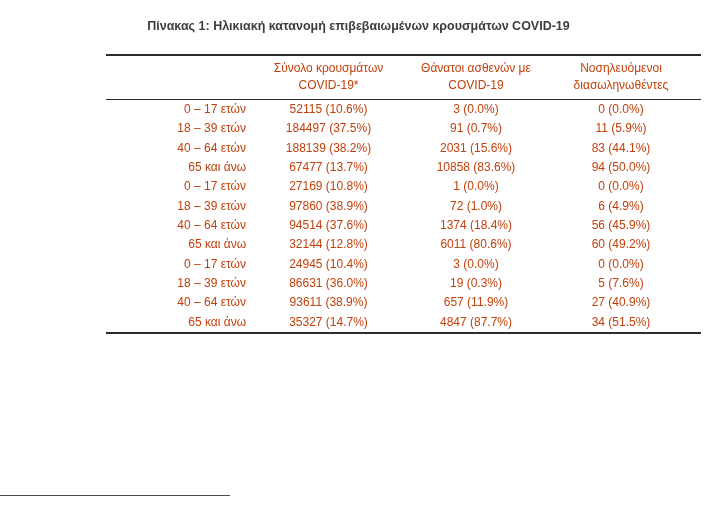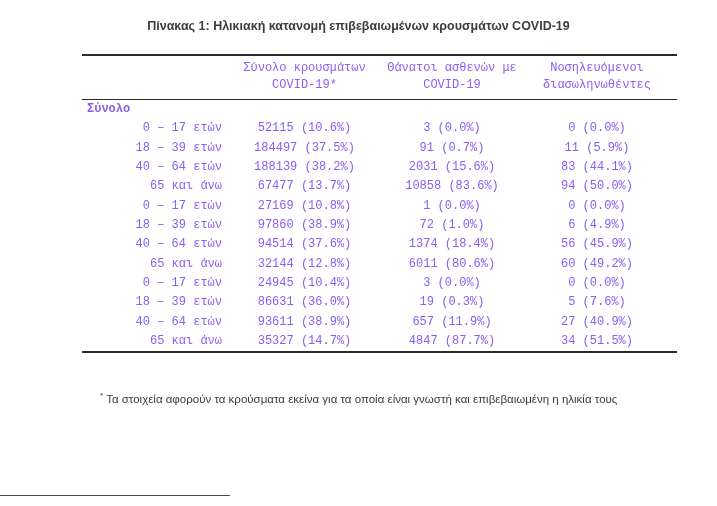--- a/index.html
+++ b/index.html
@@ -18,28 +18,27 @@
     top: 6px;
     left: 0;
     width: 717px;
     text-align: center;
     font-size: 12.5px;
     font-weight: 700;
     color: #3c3c3c;
   }
   table.main-table {
     position: absolute;
-    left: 82px;
+    left: 106px;
     top: 41px;
     width: 595px;
     border-collapse: collapse;
     table-layout: fixed;
     font-size: 12px;
-    color: #8b5cf6;
-    font-family: Liberation Mono, monospace;
+    color: #c2410c;
   }
   col.c1 { width: 140px; }
   col.c2 { width: 165px; }
   col.c3 { width: 130px; }
   col.c4 { width: 160px; }
   thead tr {
     border-top: 2px solid #2b2b2b;
     border-bottom: 1.5px solid #2b2b2b;
   }
   thead th {
@@ -120,26 +119,20 @@
           <div>Θάνατοι ασθενών με</div>
           <div>COVID-19</div>
         </th>
         <th>
           <div>Νοσηλευόμενοι</div>
           <div>διασωληνωθέντες</div>
         </th>
       </tr>
     </thead>
     <tbody>
-      <tr class="section-row">
-        <td>Σύνολο</td>
-        <td></td>
-          <td></td>
-          <td></td>
-      </tr>
       <tr>
         <td class="age-cell">0 – 17 ετών</td>
         <td class="num">52115 (10.6%)</td>
         <td class="num">3 (0.0%)</td>
         <td class="num">0 (0.0%)</td>
       </tr>
       <tr>
         <td class="age-cell">18 – 39 ετών</td>
         <td class="num">184497 (37.5%)</td>
         <td class="num">91 (0.7%)</td>
@@ -203,17 +196,16 @@
       </tr>
       <tr class="last-body-row">
         <td class="age-cell">65 και άνω</td>
         <td class="num">35327 (14.7%)</td>
         <td class="num">4847 (87.7%)</td>
         <td class="num">34 (51.5%)</td>
       </tr>
     </tbody>
   </table>
 
-  <div class="table-footnote"><sup>*</sup> <span>Τα στοιχεία αφορούν τα κρούσματα εκείνα για τα οποία είναι γνωστή και επιβεβαιωμένη η ηλικία τους</span></div>
 
   <div class="page-footnote-rule"></div>
 
 </div>
 
 </body></html>

